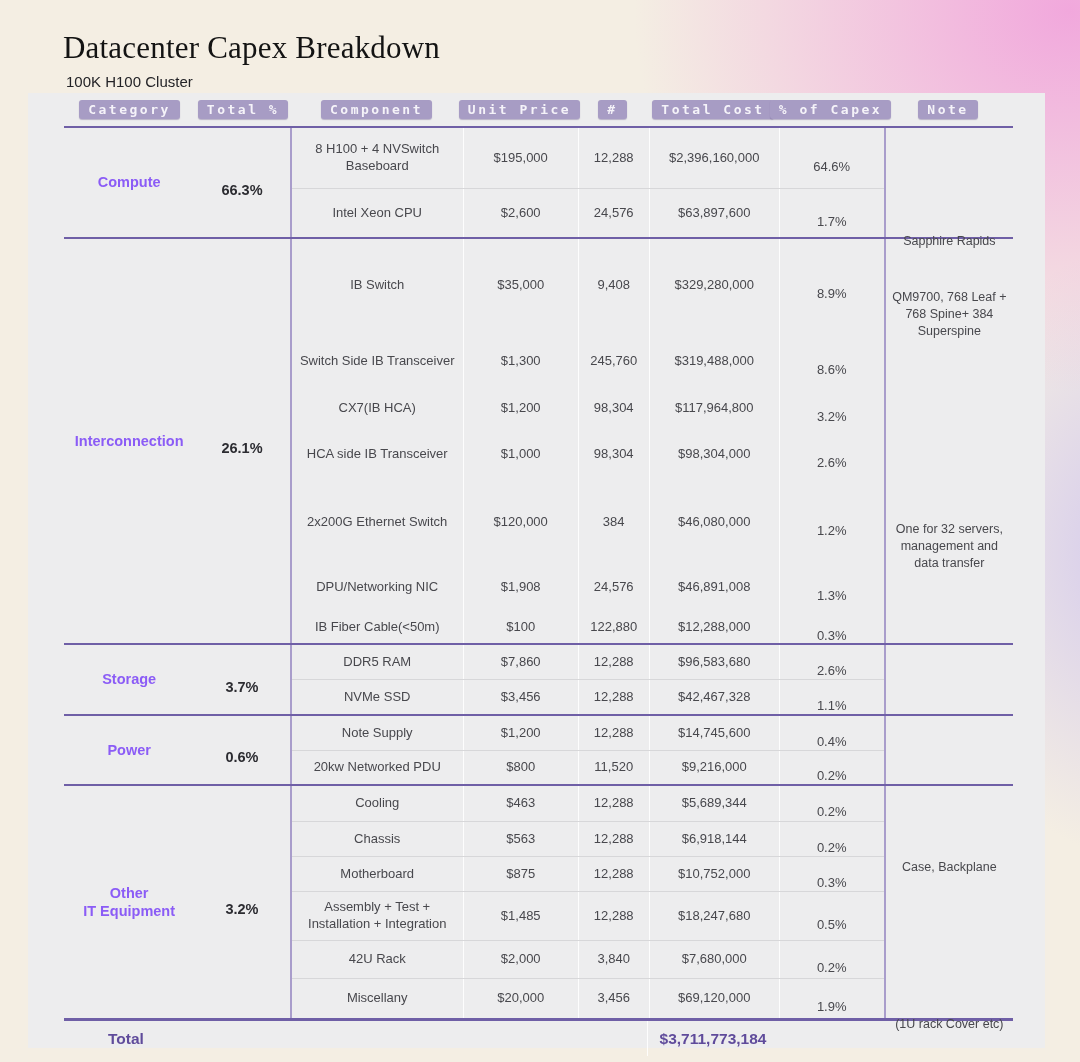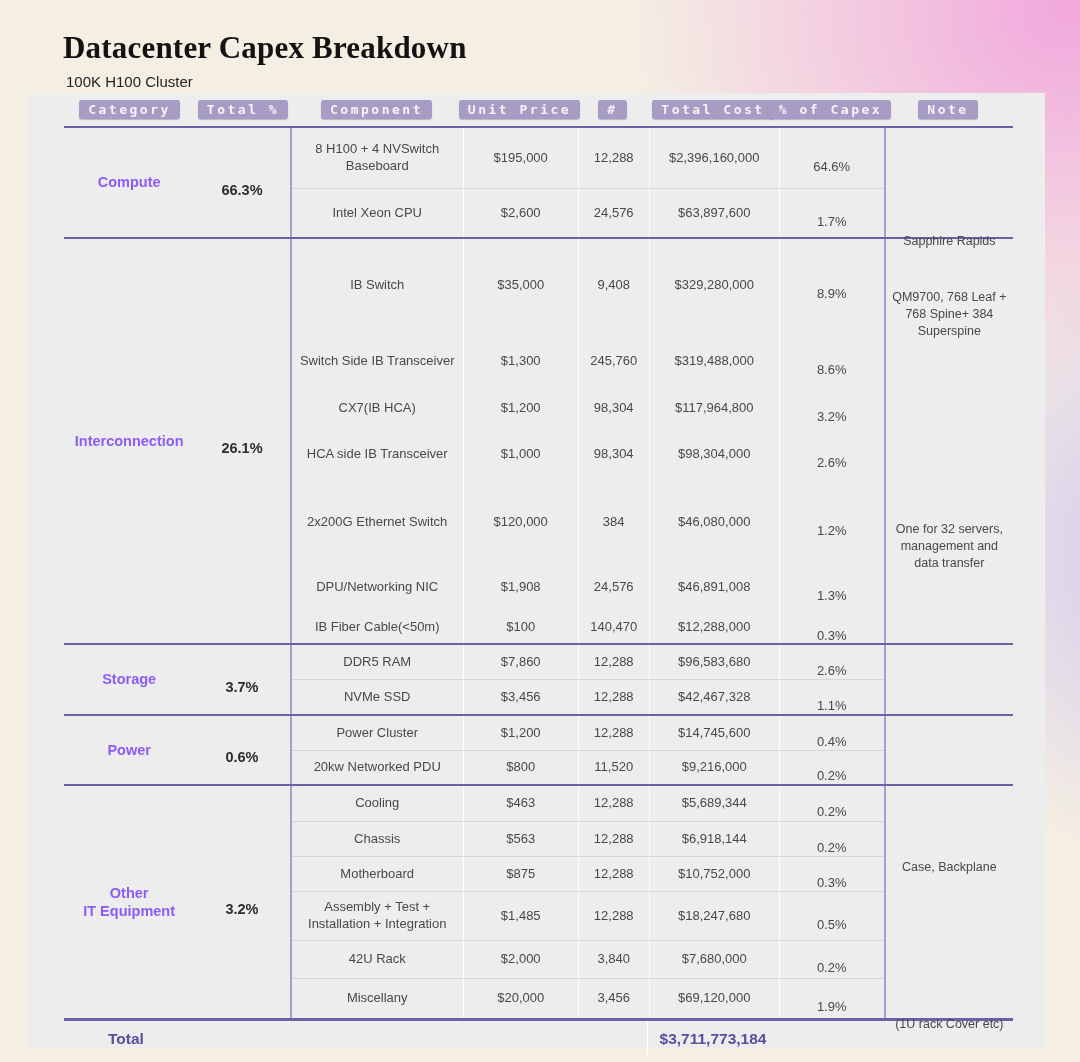--- a/index.html
+++ b/index.html
@@ -11,21 +11,21 @@
       radial-gradient(ellipse 640px 560px at 99% 1%, rgba(241,164,220,0.95), rgba(241,164,220,0) 68%),
       radial-gradient(ellipse 260px 420px at 104% 52%, rgba(208,197,238,0.85), rgba(208,197,238,0) 72%),
       #f4eee3;
     overflow:hidden;
   }
   .stage { position:relative; width:1080px; height:1062px; }
 
   .page-title {
     position:absolute; left:63px; top:30px;
     font-family:"Liberation Serif", serif;
-    font-weight:700; font-size:31px; letter-spacing:0.2px; color:#131313;
+    font-weight:400; font-size:31px; letter-spacing:0.2px; color:#131313;
   }
   .page-subtitle {
     position:absolute; left:66px; top:73px;
     font-size:15px; color:#232327;
   }
 
   .panel {
     position:absolute; left:28px; top:93px; width:1017px; height:955px;
     background:#ededee;
     padding:0 32px 0 36px;
@@ -207,21 +207,21 @@
           <div class="c w-unit">$1,908</div>
           <div class="c w-qty">24,576</div>
           <div class="c w-cost">$46,891,008</div>
           <div class="c w-pct pct">
               <span>1.3%</span>
             </div>
         </div>
         <div class="row" style="height:31px">
           <div class="c w-comp">IB Fiber Cable(&lt;50m)</div>
           <div class="c w-unit">$100</div>
-          <div class="c w-qty">140,470</div>
+          <div class="c w-qty">122,880</div>
           <div class="c w-cost">$12,288,000</div>
           <div class="c w-pct pct">
               <span>0.3%</span>
             </div>
         </div>
       </div>
       <div class="note-cell">
         <div class="note" style="top:21px">QM9700, 768 Leaf + 768 Spine+ 384 Superspine</div>
         <div class="note" style="top:253px">One for 32 servers, management and data transfer</div>
       </div>
@@ -251,21 +251,21 @@
         </div>
       </div>
       <div class="note-cell"></div>
     </div>
 
     <div class="section lined">
       <div class="cat-cell">Power</div>
       <div class="tot-cell">0.6%</div>
       <div class="rows">
         <div class="row" style="height:34px">
-          <div class="c w-comp">Power Cluster</div>
+          <div class="c w-comp">Note Supply</div>
           <div class="c w-unit">$1,200</div>
           <div class="c w-qty">12,288</div>
           <div class="c w-cost">$14,745,600</div>
           <div class="c w-pct pct">
               <span>0.4%</span>
             </div>
         </div>
         <div class="row" style="height:34px">
           <div class="c w-comp">20kw Networked PDU</div>
           <div class="c w-unit">$800</div>

